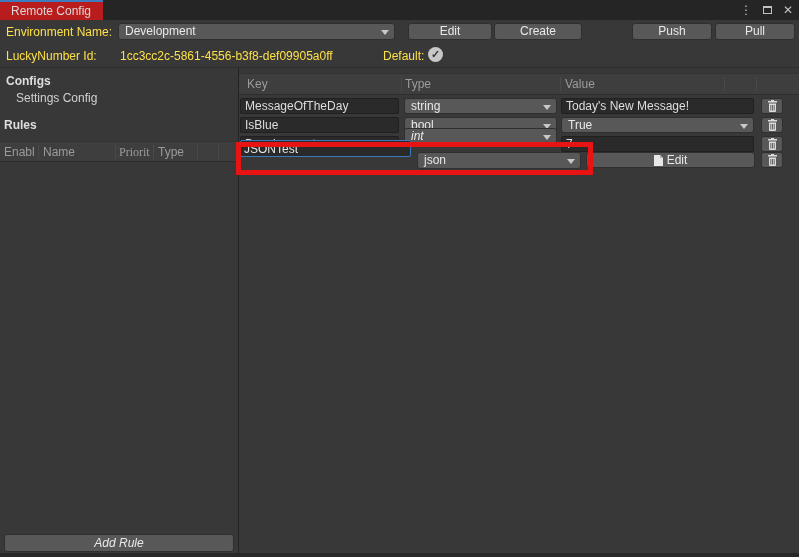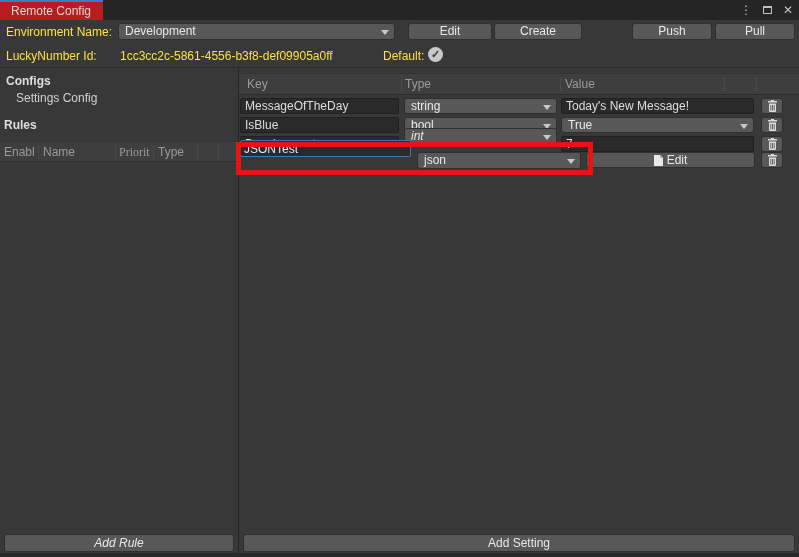--- a/index.html
+++ b/index.html
@@ -201,19 +201,18 @@
     </div>
     <div class="trash-btn" style="left:761px; top:152px;">
       <svg width="11" height="12" viewBox="0 0 11 12">
         <path fill="#dcdcdc" d="M4 0h3v1h3v1.5H1V1h3V0z"></path>
         <path fill="#dcdcdc" d="M2 3.5h7V11a1 1 0 0 1-1 1H3a1 1 0 0 1-1-1V3.5z"></path>
         <path stroke="#585858" stroke-width="0.9" d="M3.8 5v5.5M5.5 5v5.5M7.2 5v5.5"></path>
       </svg>
     </div>
   </div>
 
-  <div class="btn" style="left:243px; top:534px; width:552px; height:18px; line-height:16px;">Add Setting</div>
 
   <div class="bottom-strip"></div>
 
   <div class="red-box"></div>
 
 </div>
 
 </body></html>

